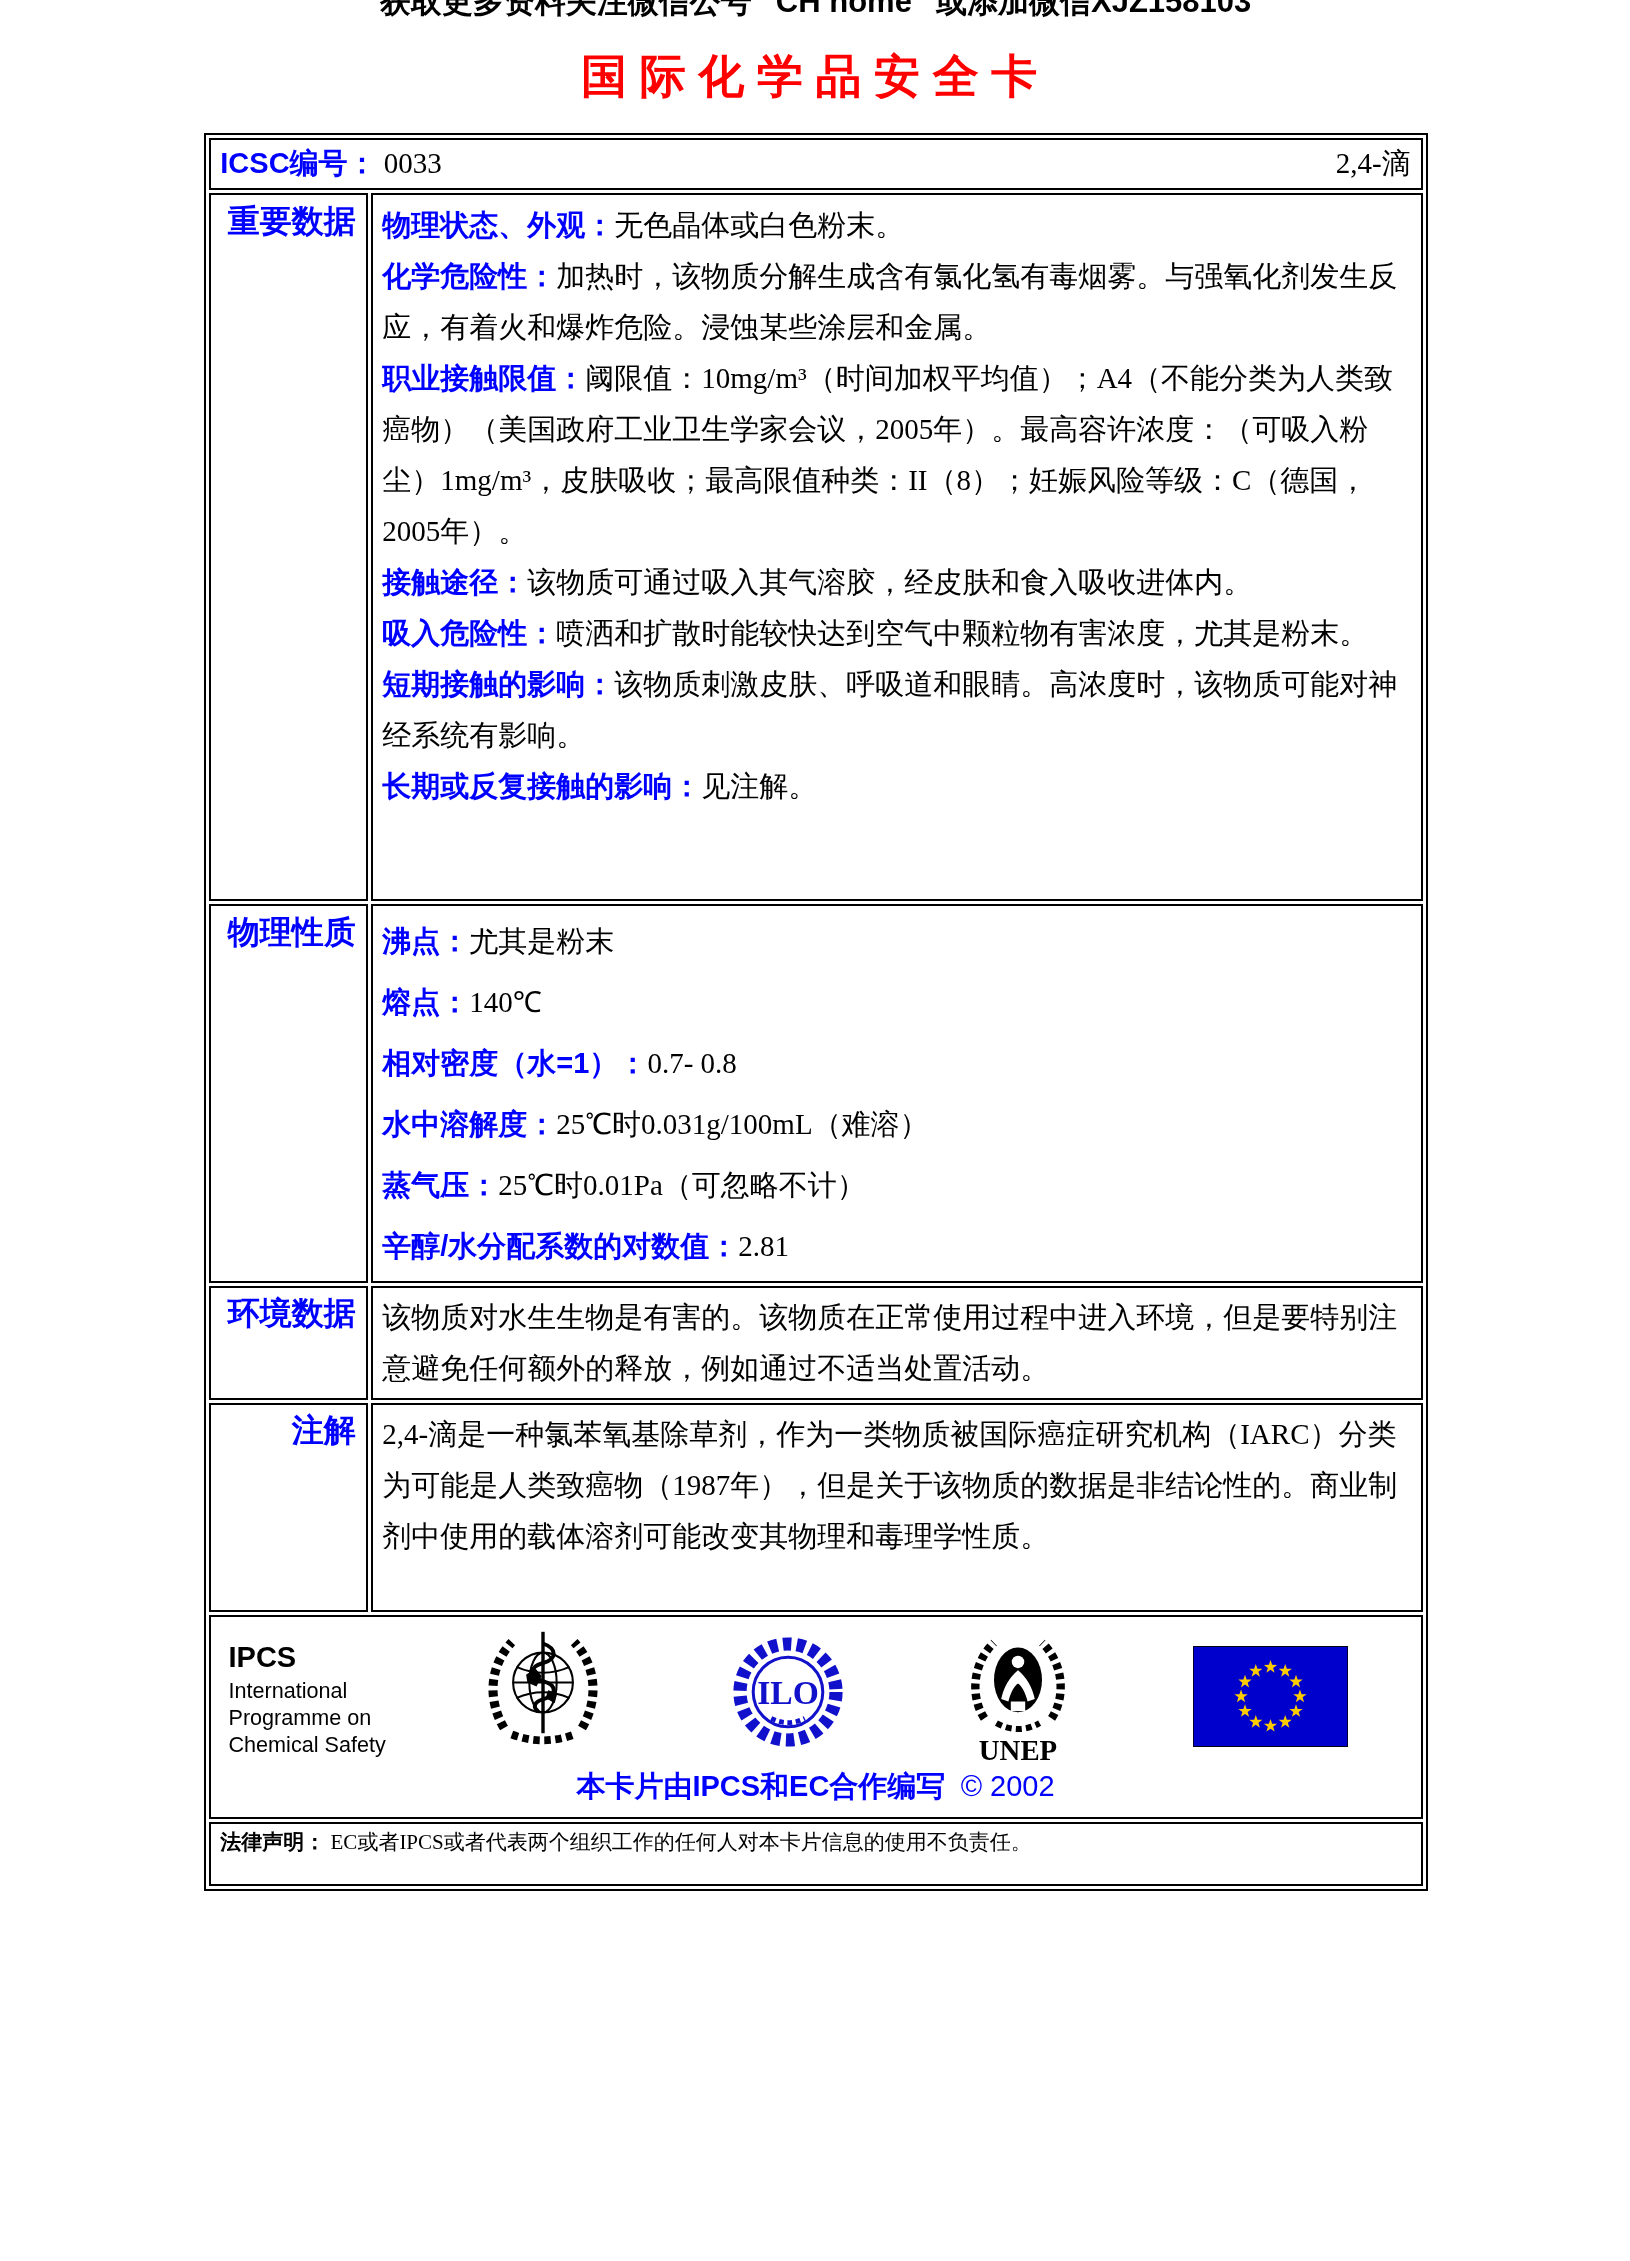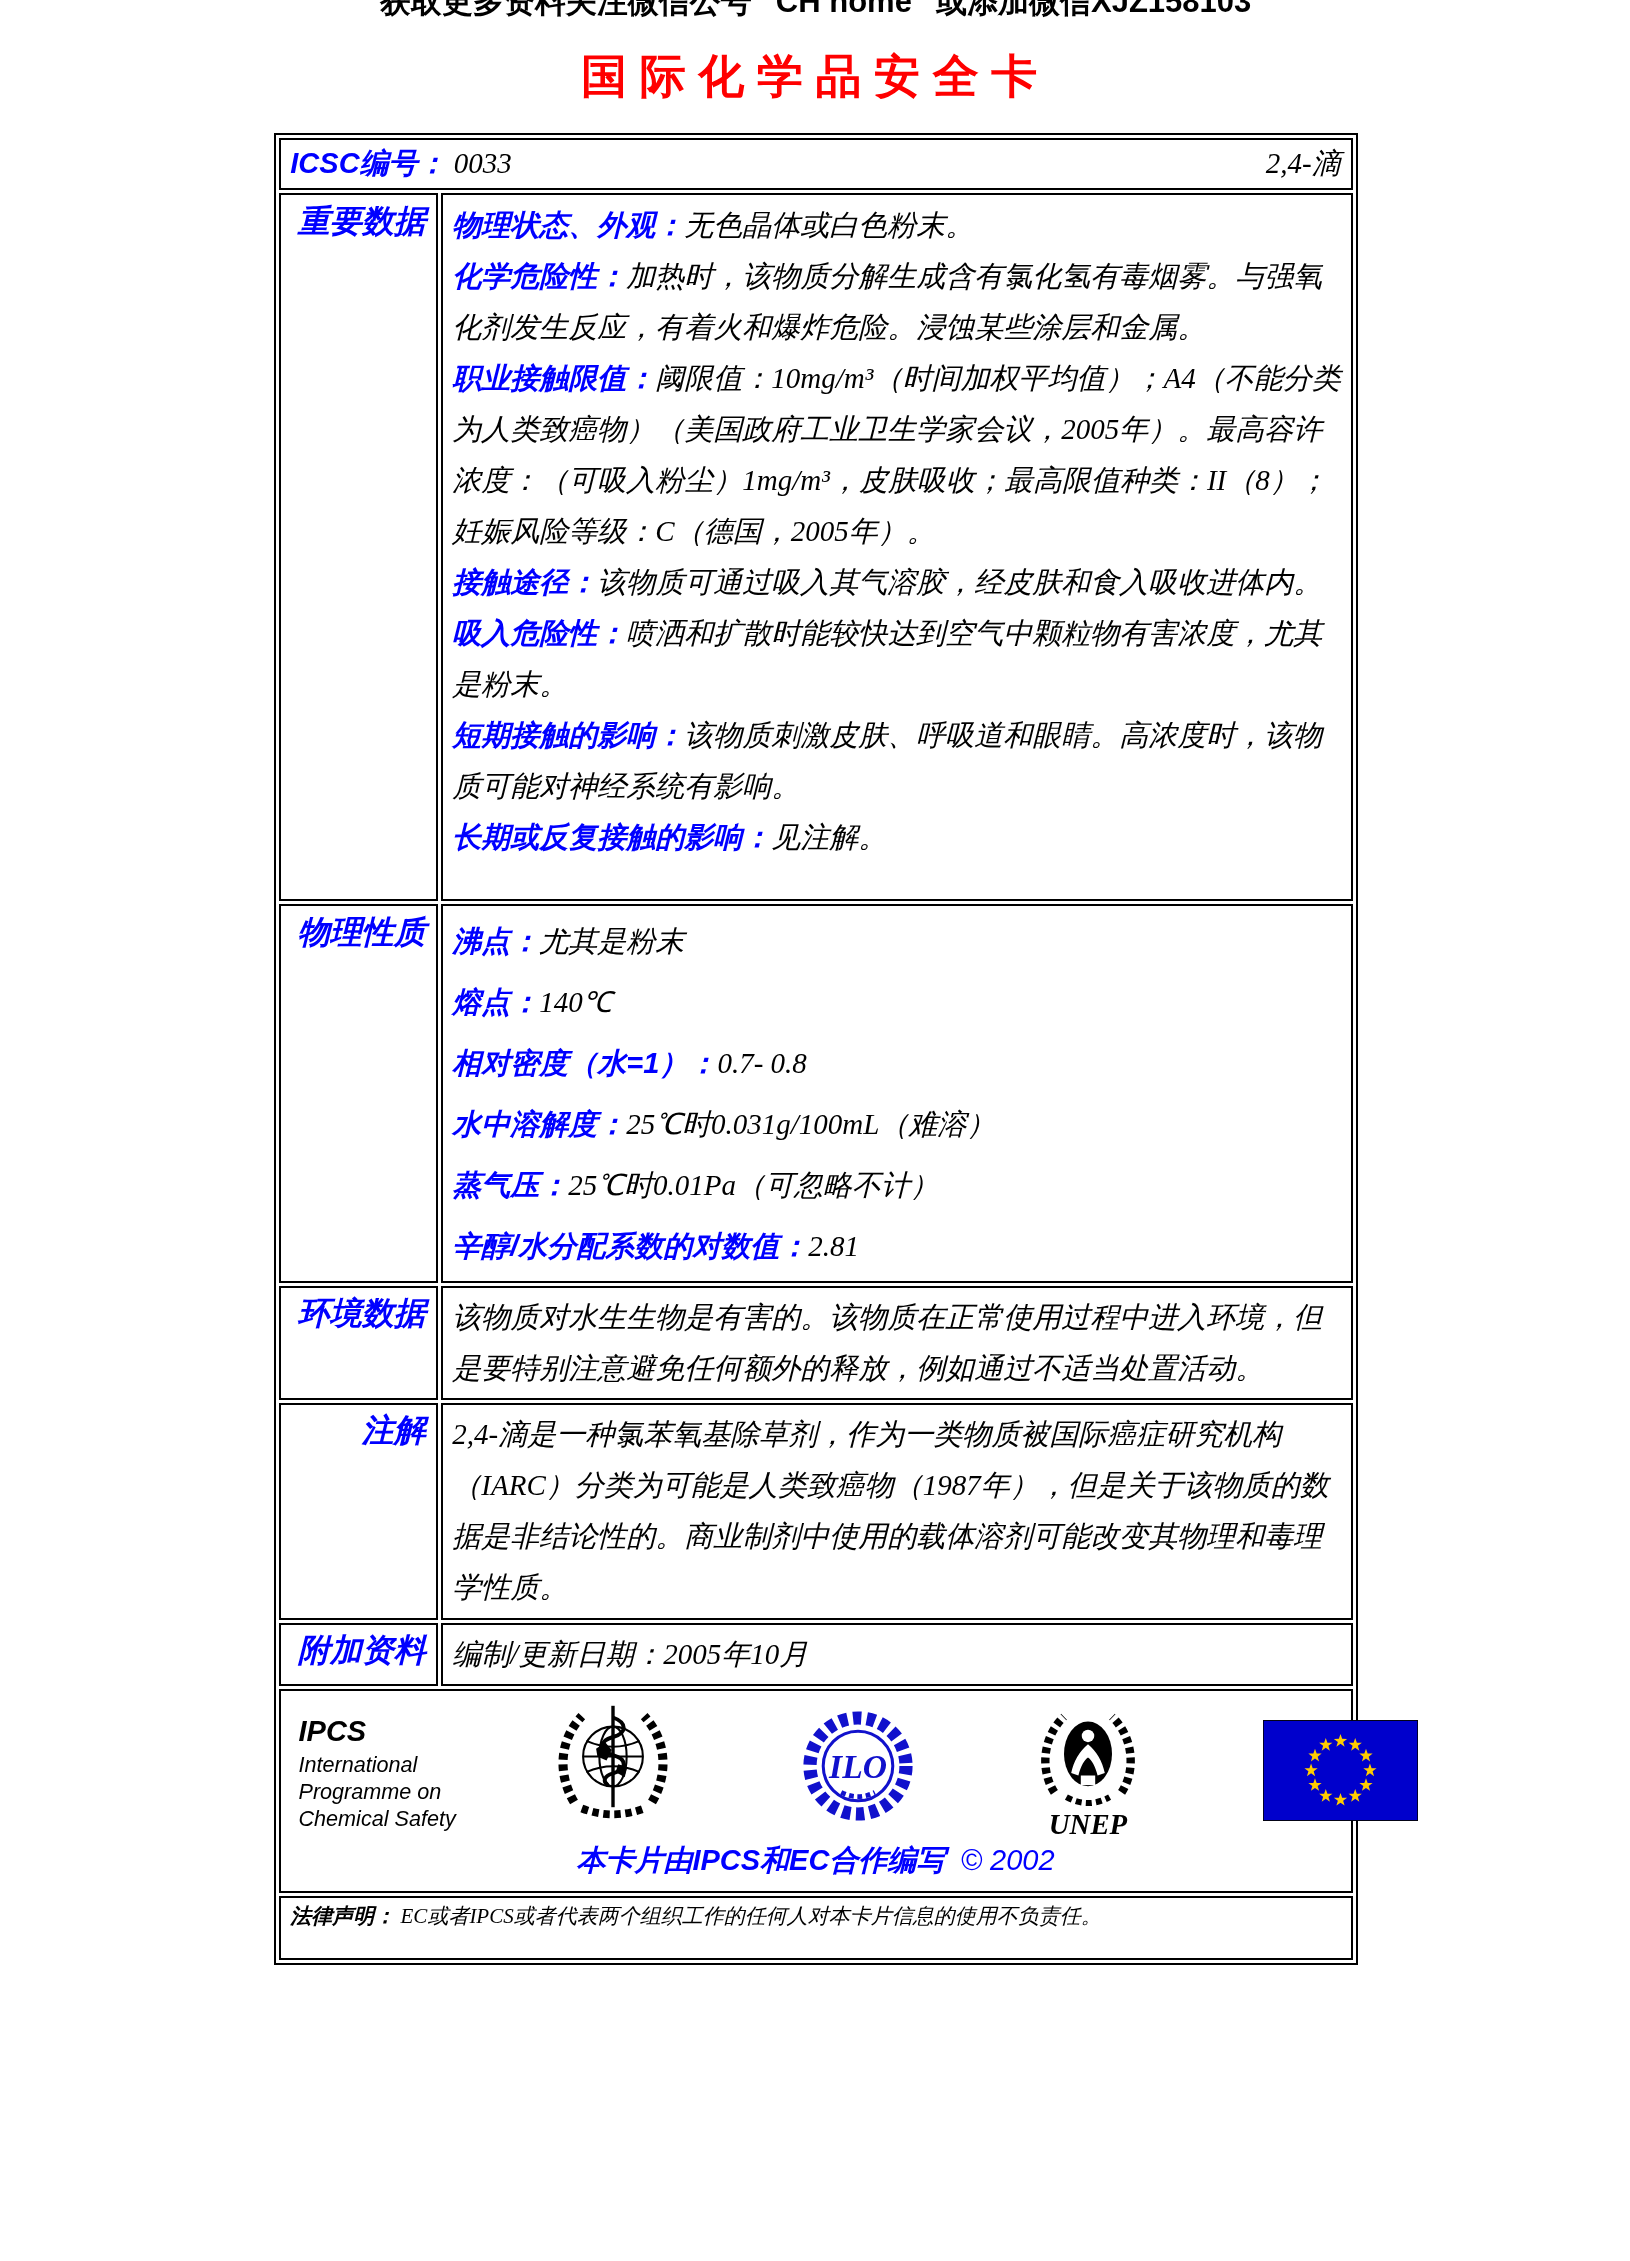--- a/index.html
+++ b/index.html
@@ -16,24 +16,23 @@
     white-space:nowrap;
   }
   
   .page-title {
     margin-top:28px; text-align:center; color:#ff0000;
     font-family:"Liberation Sans", sans-serif; font-weight:bold;
     font-size:46px; letter-spacing:12.6px;
   }
   
   table.card {
-    width:1084px; margin:25px auto 0 auto;
+    width:1224px; margin:25px auto 0 auto;
     border:2.8px solid #000; border-collapse:separate; border-spacing:3.5px;
     background:#fff;
-    font-style:italic;
   }
   table.card td { border:2.1px solid #000; padding:4.2px 9.8px; vertical-align:top; background:#fff; }
   td.label-cell {
     width:159px; text-align:right; vertical-align:middle;
     color:#0000ff; font-family:"Liberation Sans", sans-serif;
     font-size:32px; font-weight:bold; padding:2.8px;
   }
   td.content-cell { font-size:29px; line-height:51px; padding:8.4px 11px; }
   .field-label { color:#0000ff; font-weight:bold; font-family:"Liberation Sans", sans-serif; }
   .field-value { color:#000; }
@@ -125,26 +124,20 @@
     </td>
   </tr>
 
   <tr>
     <td class="label-cell">注解</td>
     <td class="content-cell cell-notes">
       <span class="field-value">2,4-滴是一种氯苯氧基除草剂，作为一类物质被国际癌症研究机构（IARC）分类为可能是人类致癌物（1987年），但是关于该物质的数据是非结论性的。商业制剂中使用的载体溶剂可能改变其物理和毒理学性质。</span>
     </td>
   </tr>
 
-  <tr>
-    <td class="label-cell">附加资料</td>
-    <td class="content-cell cell-addl">
-      <span class="field-value">编制/更新日期：2005年10月</span>
-    </td>
-  </tr>
 
   <tr>
     <td class="logos-cell" colspan="2">
       <div class="ipcs-block">
         <div class="ipcs-title">IPCS</div>
         <div class="ipcs-sub">International Programme on Chemical Safety</div>
       </div>
 
       <div class="logo logo-who">
         <svg width="132" height="130" viewBox="0 0 100 100">

